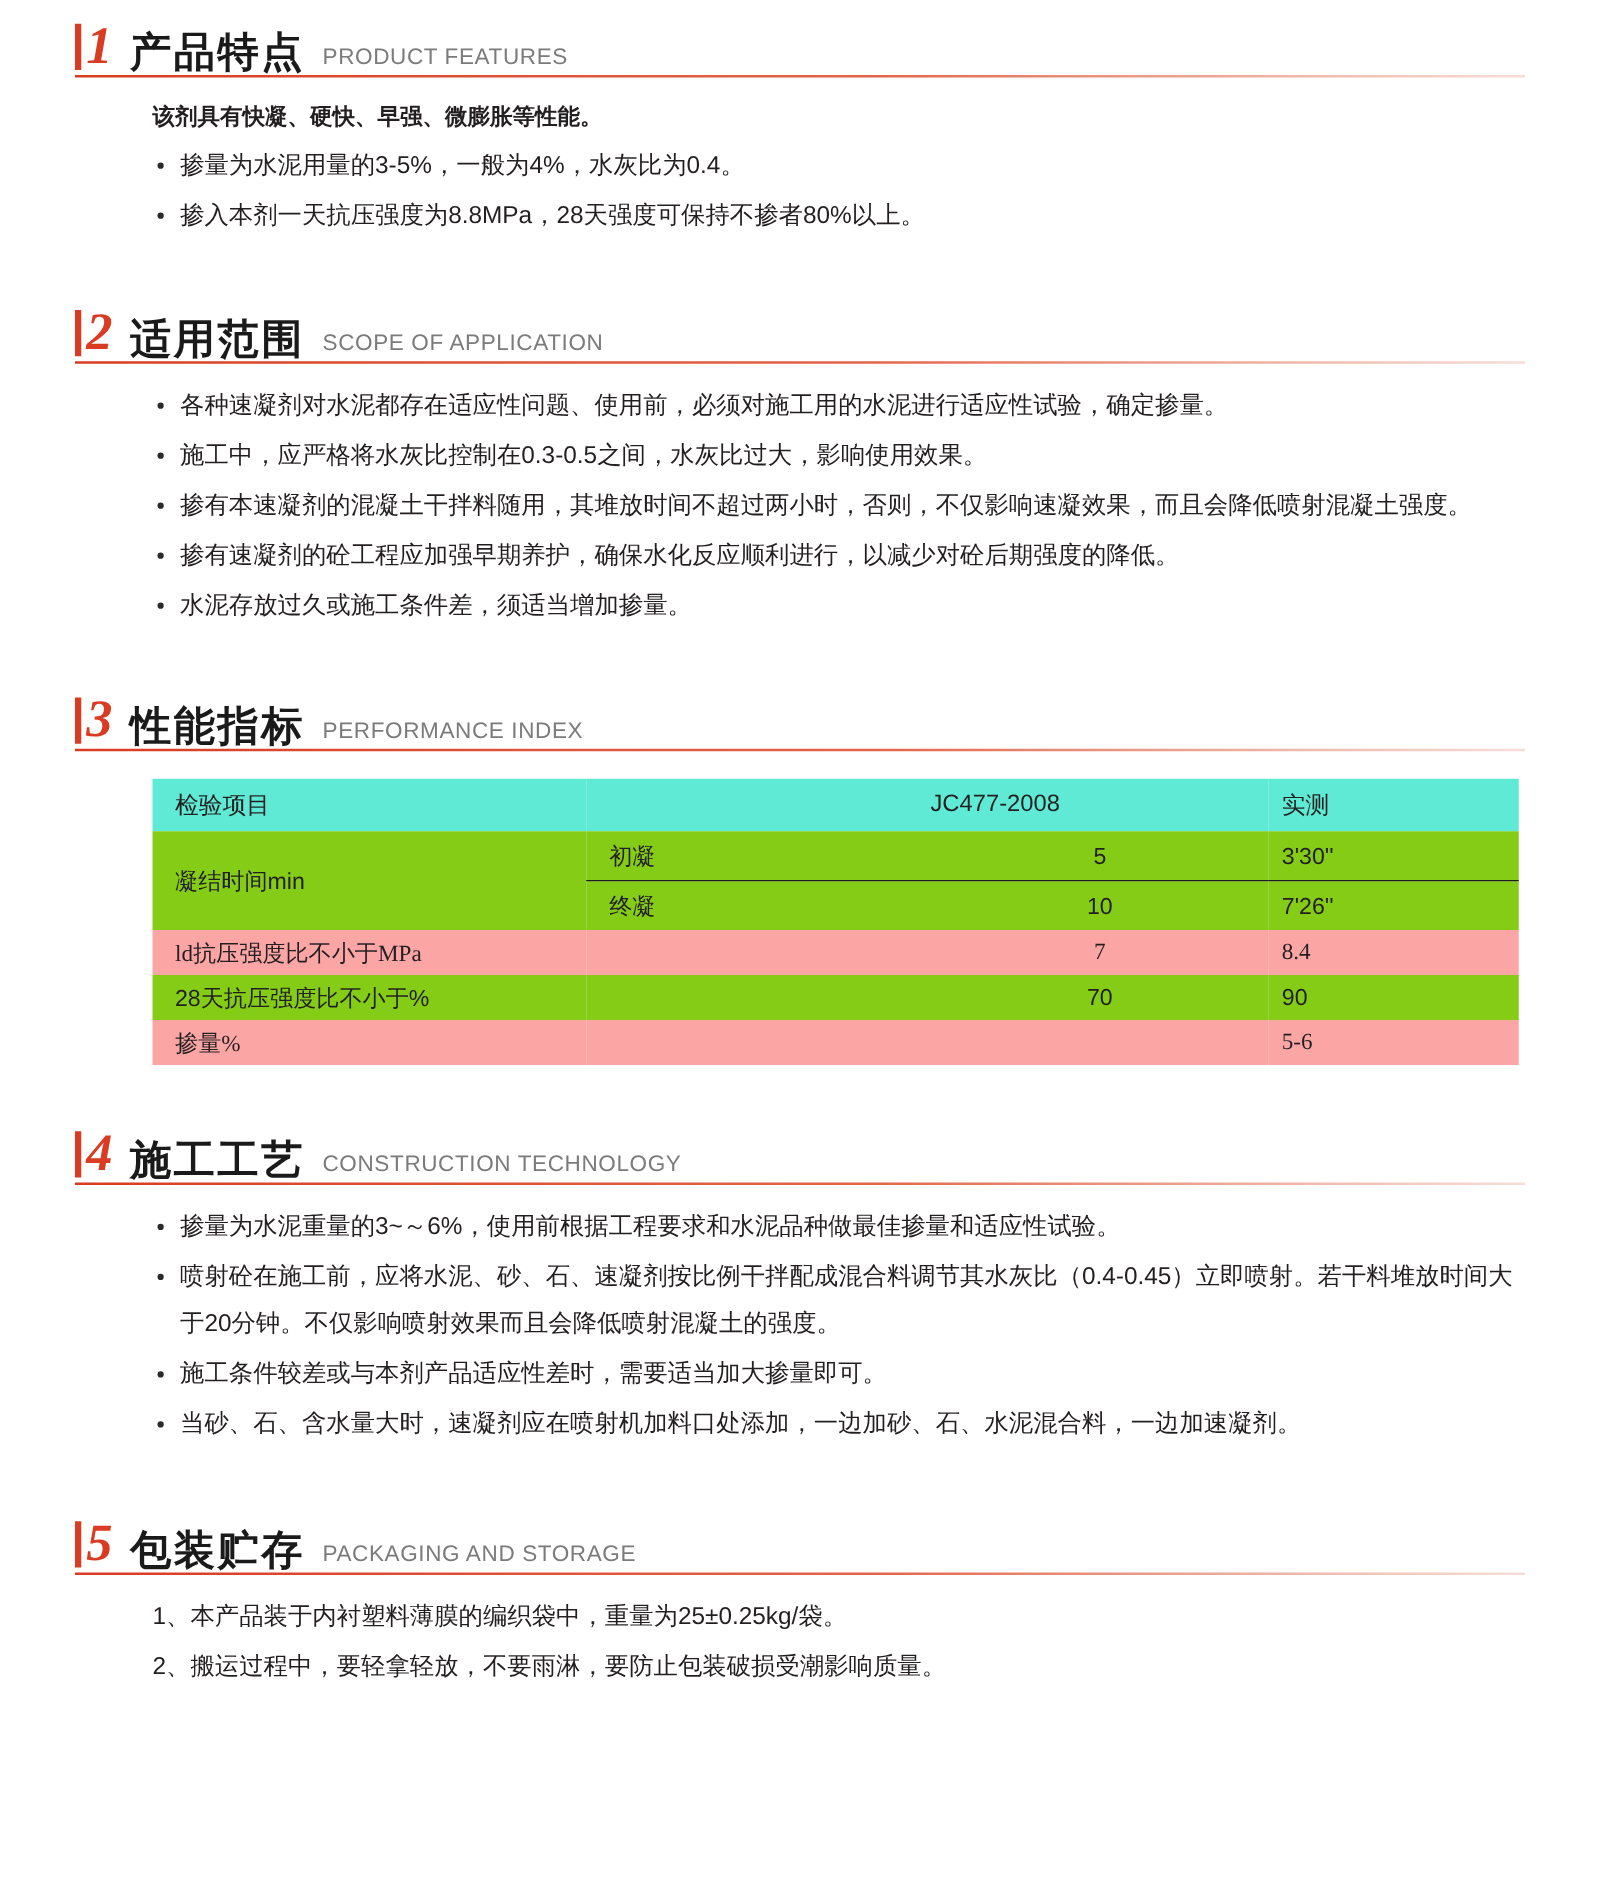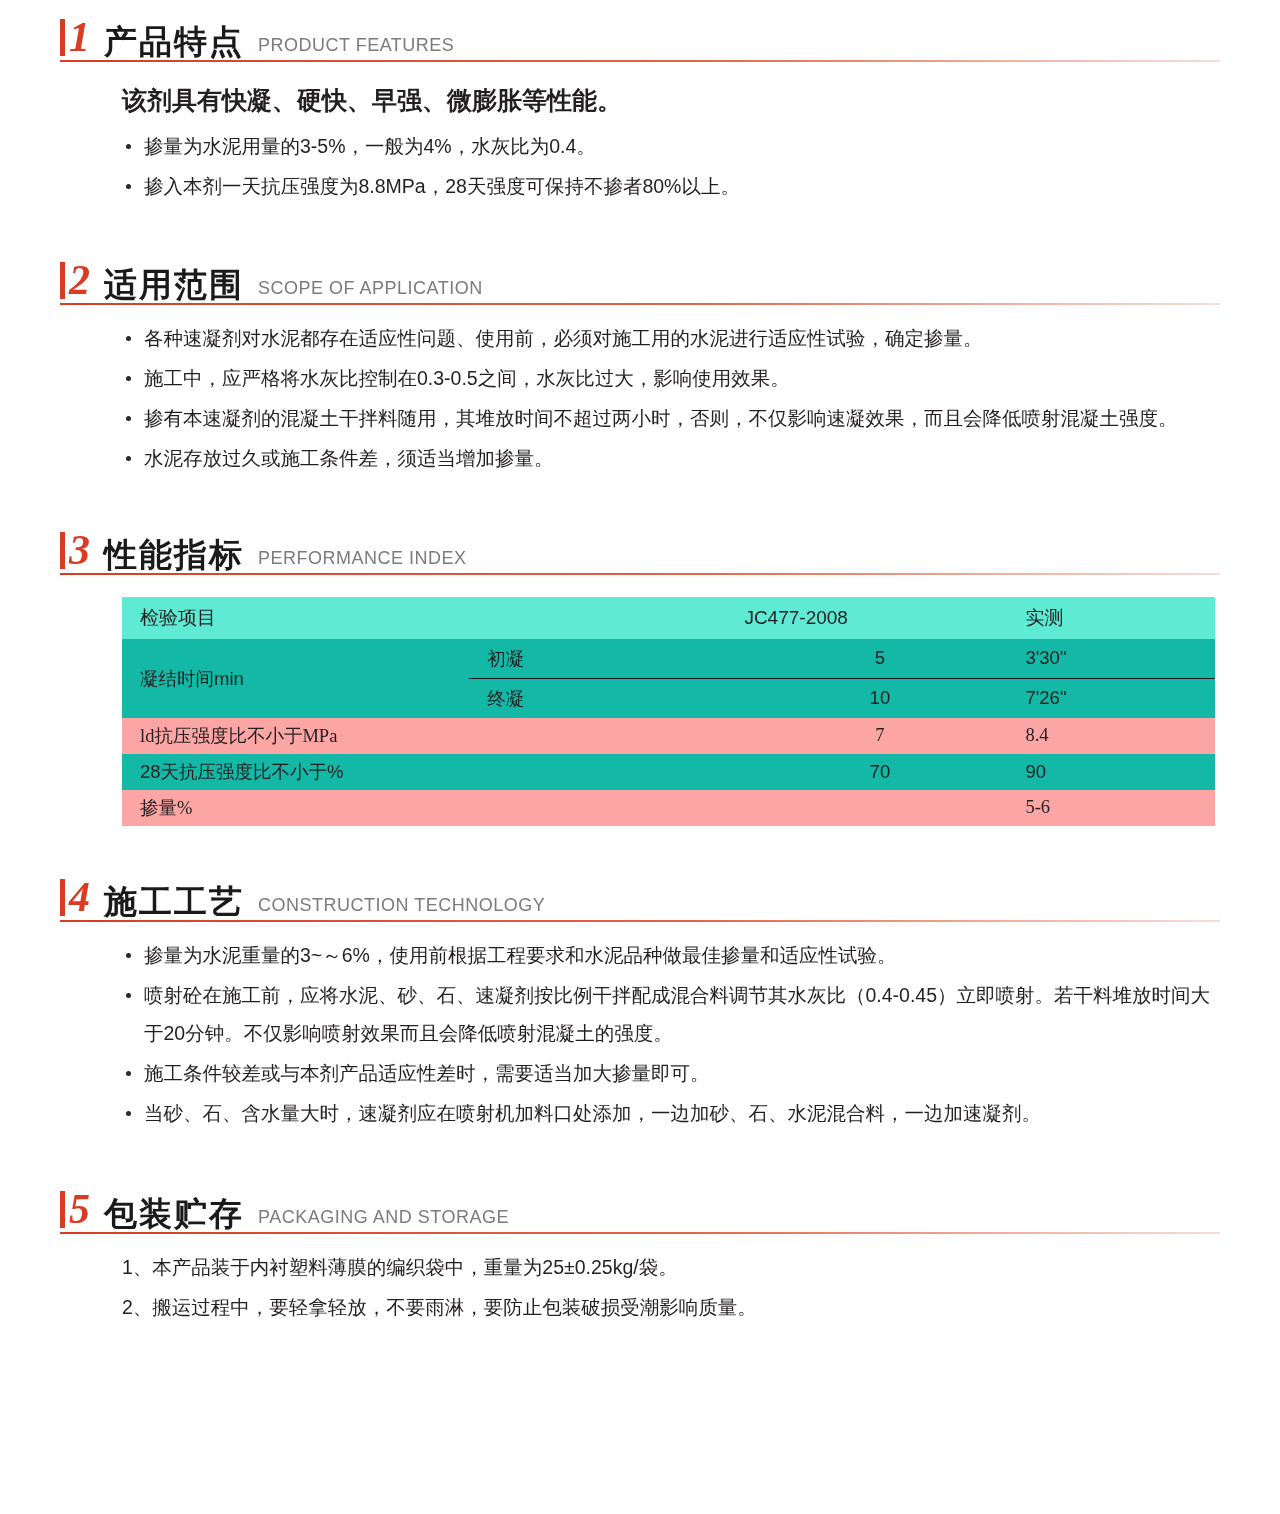--- a/index.html
+++ b/index.html
@@ -85,21 +85,21 @@
   
   .body-block {
     padding: 14px 0 0 62px;
     font-size: 19.5px;
     line-height: 1.95;
     color: #231f20;
   }
   .lead {
     font-weight: bold;
     margin: 0 0 2px 0;
-    font-size: 25px;
+    font-size: 18px;
   }
   ul.bullets {
     list-style: none;
     margin: 0;
     padding: 0;
   }
   ul.bullets > li {
     position: relative;
     padding-left: 22px;
     margin: 0 0 2px 0;
@@ -138,21 +138,21 @@
     vertical-align: middle;
     font-weight: normal;
     text-align: left;
   }
   .row-head td {
     background: #5eead4;
     height: 42px;
     font-size: 19px;
   }
   .row-alt td { background: #fca5a5; font-family: Liberation Serif, serif; }
-  .row-plain td { background: #14b8a6; }
+  .row-plain td { background: #84cc16; }
   .c1 { width: 370px; padding-left: 18px !important; }
   .c2 { width: 290px; }
   .c3 { width: 300px; text-align: center !important; }
   .c4 { width: 210px; padding-left: 10px !important; }
   .cell-pad { padding-left: 18px !important; }
   .split-label {
     height: 78px;
     padding-left: 18px !important;
   }
   .sub-row td {
@@ -192,20 +192,21 @@
     <div class="sec-head">
       <span class="sec-num">2</span>
       <span class="sec-title-cn">适用范围</span>
       <span class="sec-title-en">SCOPE OF APPLICATION</span>
     </div>
     <div class="body-block">
       <ul class="bullets">
         <li>各种速凝剂对水泥都存在适应性问题、使用前，必须对施工用的水泥进行适应性试验，确定掺量。</li>
         <li>施工中，应严格将水灰比控制在0.3-0.5之间，水灰比过大，影响使用效果。</li>
         <li>掺有本速凝剂的混凝土干拌料随用，其堆放时间不超过两小时，否则，不仅影响速凝效果，而且会降低喷射混凝土强度。</li>
+        <li>掺有速凝剂的砼工程应加强早期养护，确保水化反应顺利进行，以减少对砼后期强度的降低。</li>
         <li>水泥存放过久或施工条件差，须适当增加掺量。</li>
       </ul>
     </div>
   </div>
 
   <div style="height:44px"></div>
 
   <div class="section">
     <div class="sec-head">
       <span class="sec-num">3</span>

